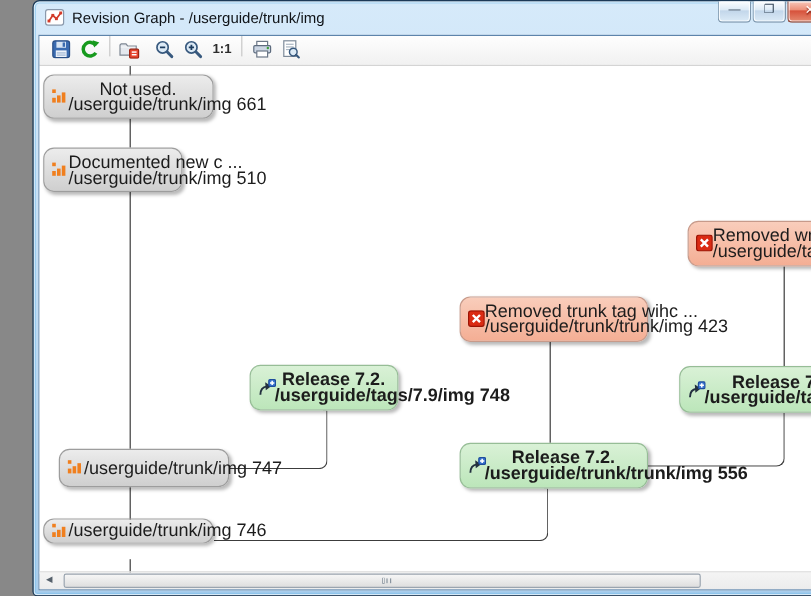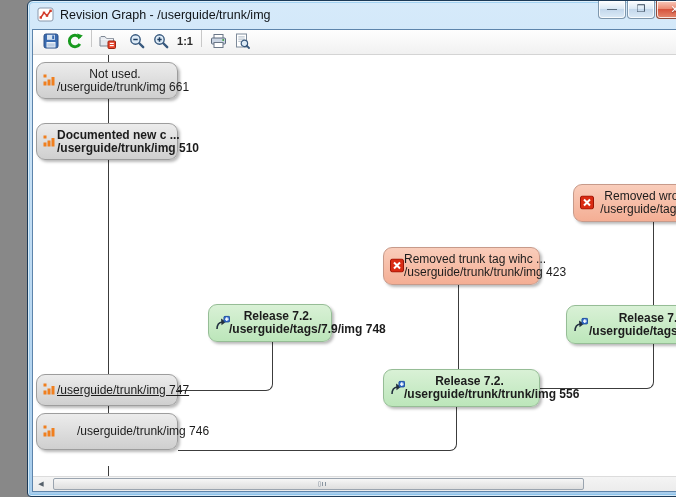--- a/index.html
+++ b/index.html
@@ -59,21 +59,21 @@
   
   .edge { position:absolute; }
   .v { border-left:1px solid #3c3c3c; width:0; }
   .elbow { border-right:1px solid #3c3c3c; border-bottom:1px solid #3c3c3c; border-bottom-right-radius:7px; }
 
   
   .node {
     position:absolute; border-radius:9px; border:1px solid #9a9a9a;
     box-shadow:2px 2px 3px rgba(0,0,0,.28);
     display:flex; align-items:center;
-    font-size:12px; color:#1c1c1c;
+    font-size:15px; color:#1c1c1c;
   }
   .node .nicon { position:absolute; left:6px; top:50%; transform:translateY(-50%); width:15px; height:15px; }
   .node .ntext { width:100%; text-align:center; padding-left:20px; padding-right:4px; line-height:13px; white-space:nowrap; }
   .node.gray   { background:linear-gradient(#ececec,#cfcfcf); border-color:#9d9d9d; }
   .node.red    { background:linear-gradient(#f9cdbb,#f4ae94); border-color:#c79a8a; }
   .node.green  { background:linear-gradient(#d9f1d6,#bce6ba); border-color:#96bd96;font-weight:bold; }
 
   
   .vscroll {
     position:absolute; top:25px; right:0; width:16px; height:423px;
@@ -213,21 +213,21 @@
               <rect x="4.5" y="6" width="3" height="6" fill="#f07f1e"></rect>
               <rect x="8.5" y="3.5" width="3" height="8.5" fill="#f07f1e"></rect>
             </svg>
         </span>
         <div class="ntext">
           <div>Not used.</div>
           <div>/userguide/trunk/img 661</div>
         </div>
       </div>
 
-      <div class="node gray" style="left:3px; top:68px; width:142px; height:37px;font-weight:bold;">
+      <div class="node gray" style="left:3px; top:68px; width:116px; height:37px;">
         <span class="nicon">
           <svg width="13" height="13" viewBox="0 0 13 13">
               <rect x="0.5" y="1" width="3" height="3" fill="#f07f1e"></rect>
               <rect x="0.5" y="8" width="3" height="4" fill="#f07f1e"></rect>
               <rect x="4.5" y="6" width="3" height="6" fill="#f07f1e"></rect>
               <rect x="8.5" y="3.5" width="3" height="8.5" fill="#f07f1e"></rect>
             </svg>
         </span>
         <div class="ntext">
           <div>Documented new c ...</div>
@@ -299,35 +299,35 @@
               <rect x="9" y="0.8" width="5.6" height="5.6" rx="1" fill="#3c76d2" stroke="#1d4c9c"></rect>
               <path d="M11.8 1.8 V5.4 M10 3.6 H13.6" stroke="#fff" stroke-width="1.3"></path>
             </svg>
         </span>
         <div class="ntext">
           <div>Release 7.2.</div>
           <div>/userguide/trunk/trunk/img 556</div>
         </div>
       </div>
 
-      <div class="node gray" style="left:3px; top:319px; width:142px; height:32px;text-decoration:underline;">
+      <div class="node gray" style="left:16px; top:319px; width:142px; height:32px;">
         <span class="nicon">
           <svg width="13" height="13" viewBox="0 0 13 13">
               <rect x="0.5" y="1" width="3" height="3" fill="#f07f1e"></rect>
               <rect x="0.5" y="8" width="3" height="4" fill="#f07f1e"></rect>
               <rect x="4.5" y="6" width="3" height="6" fill="#f07f1e"></rect>
               <rect x="8.5" y="3.5" width="3" height="8.5" fill="#f07f1e"></rect>
             </svg>
         </span>
         <div class="ntext">
           <div>/userguide/trunk/img 747</div>
         </div>
       </div>
 
-      <div class="node gray" style="left:3px; top:358px; width:142px; height:37px;padding-left:20px;">
+      <div class="node gray" style="left:3px; top:377px; width:142px; height:21px;">
         <span class="nicon">
           <svg width="13" height="13" viewBox="0 0 13 13">
               <rect x="0.5" y="1" width="3" height="3" fill="#f07f1e"></rect>
               <rect x="0.5" y="8" width="3" height="4" fill="#f07f1e"></rect>
               <rect x="4.5" y="6" width="3" height="6" fill="#f07f1e"></rect>
               <rect x="8.5" y="3.5" width="3" height="8.5" fill="#f07f1e"></rect>
             </svg>
         </span>
         <div class="ntext">
           <div>/userguide/trunk/img 746</div>

